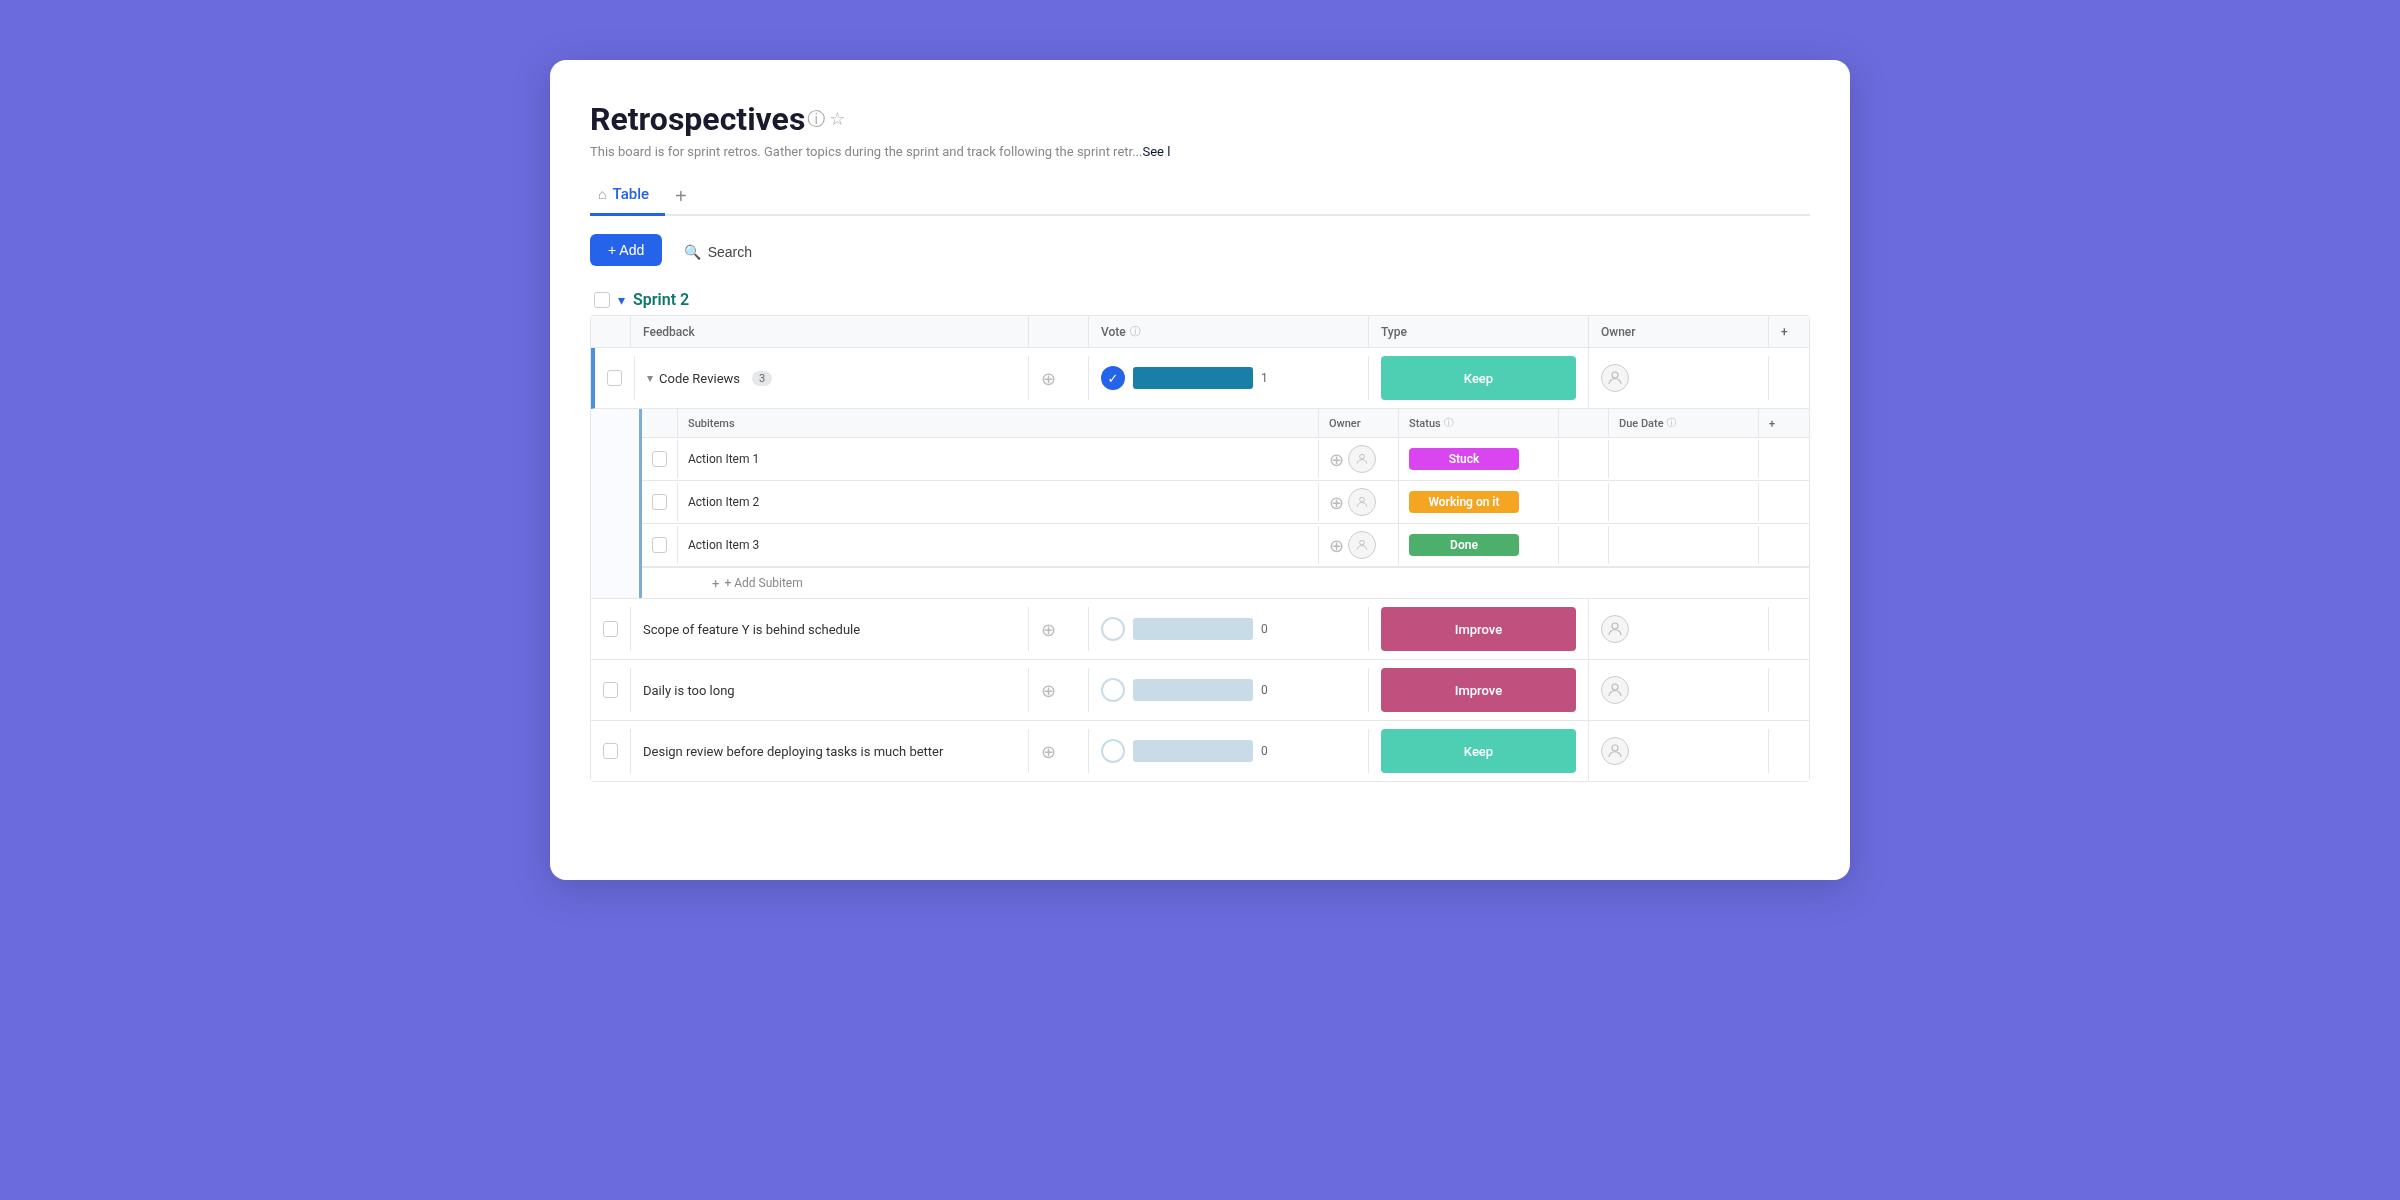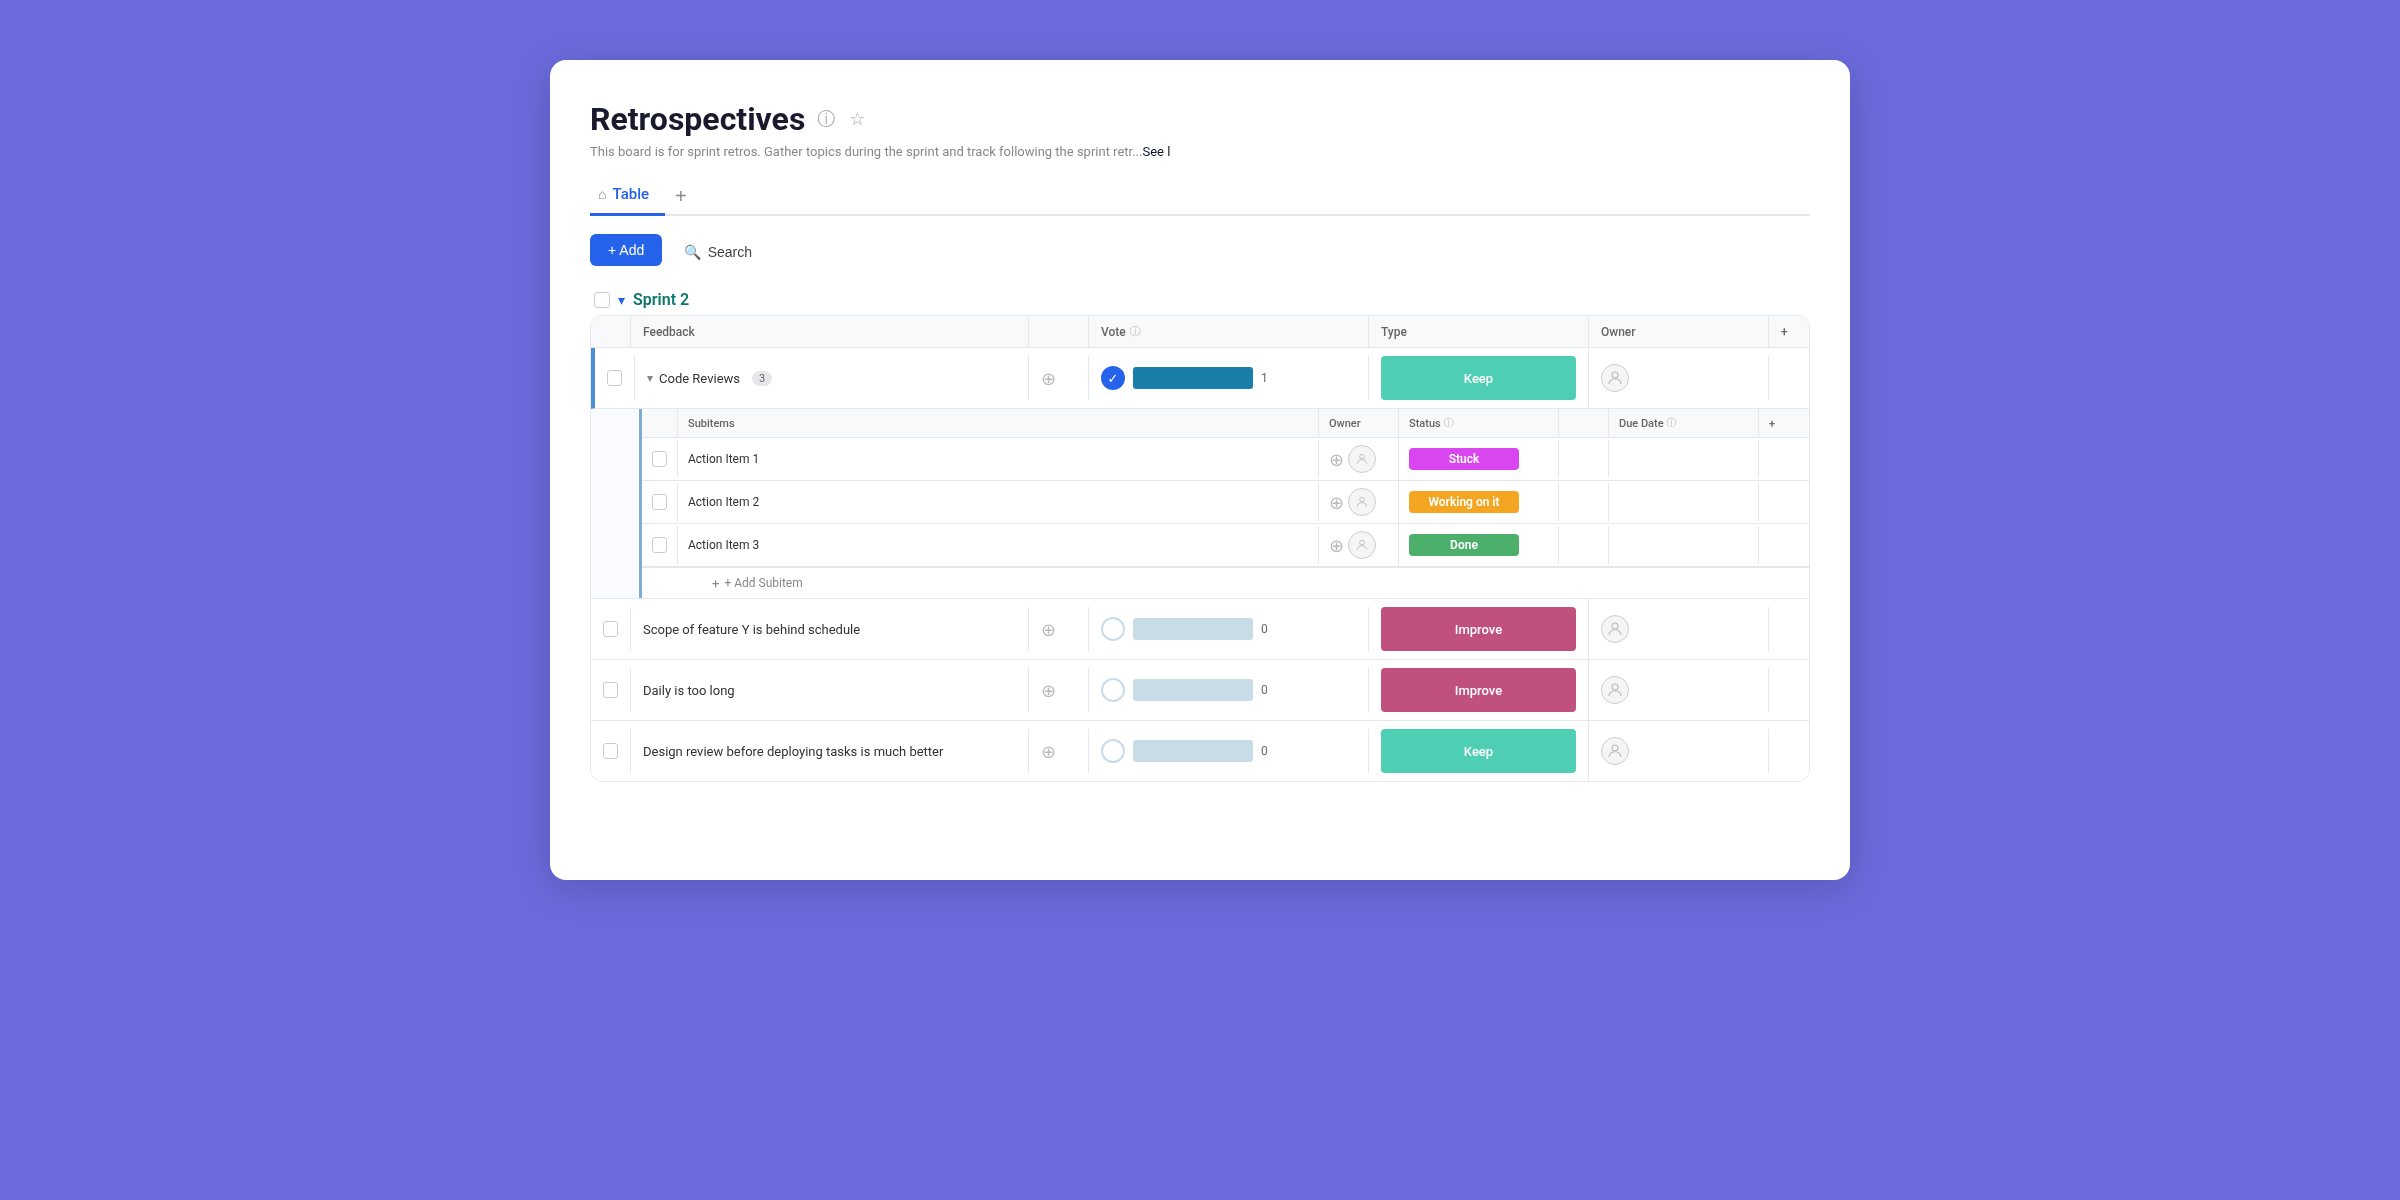--- a/index.html
+++ b/index.html
@@ -138,21 +138,21 @@
       font-size: 14px;
       cursor: pointer;
     }
     .section-title {
       font-size: 16px;
       font-weight: 600;
       color: #0f766e;
     }
     .table-wrapper {
       border: 1px solid #e5e7eb;
-      border-radius: 12px;
+      border-radius: 4px;
       overflow: hidden;
       margin-bottom: 0;
     }
     .col-header-row {
       display: grid;
       grid-template-columns: 40px 1fr 60px 280px 220px 180px 40px;
       background: #f8f9fa;
       border-bottom: 1px solid #e5e7eb;
     }
     .col-header-cell {
@@ -321,21 +321,21 @@
       border-top: 1px solid #e5e7eb;
     }
     .plus-icon { font-size: 13px; margin-right: 5px; }
   </style>
 </head>
 <body>
 
 <div class="app-container">
 
   <div>
-    <div style="display:flex;align-items:center;gap:10px;">
+    <div style="display:flex;align-items:center;">
       <h1 class="page-title">Retrospectives</h1>
       <button class="icon-btn" title="Info">ⓘ</button>
       <button class="icon-btn" title="Favorite">☆</button>
     </div>
     <div class="description">
       <span>This board is for sprint retros. Gather topics during the sprint and track following the sprint retr...</span>
       <a class="see-more">See l</a>
     </div>
   </div>
 

